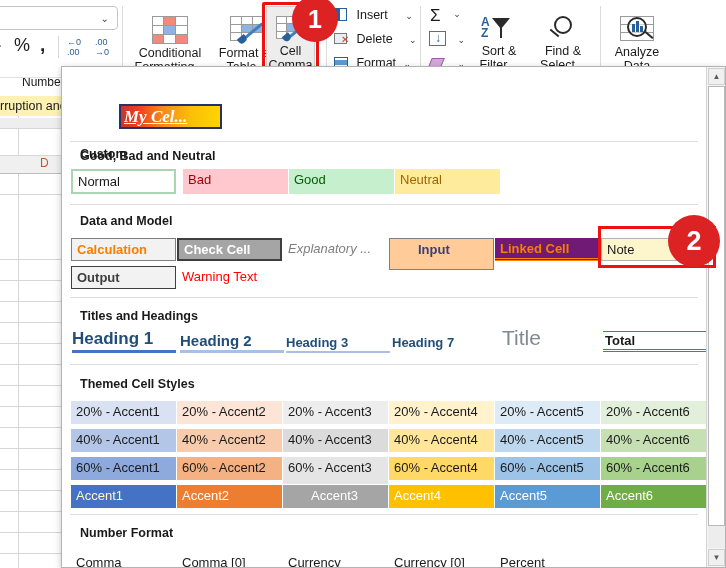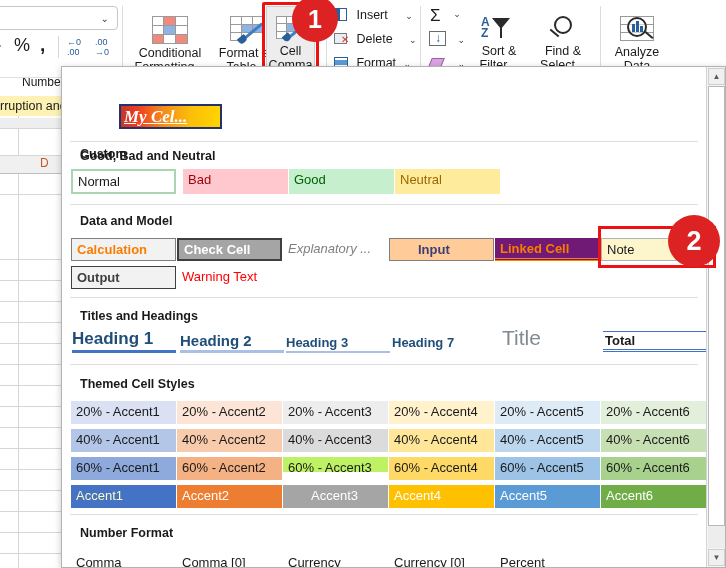--- a/index.html
+++ b/index.html
@@ -368,21 +368,21 @@
       <div class="style-tile" style="left:9px;   top:102px; width:105px; height:25px; background:#ffffff; border:2px solid #a9d5b2;">Normal</div>
       <div class="style-tile" style="left:121px; top:102px; width:105px; height:25px; background:#ffc7ce; color:#9c0006;">Bad</div>
       <div class="style-tile" style="left:227px; top:102px; width:105px; height:25px; background:#c6efce; color:#006100;">Good</div>
       <div class="style-tile" style="left:333px; top:102px; width:105px; height:25px; background:#ffeb9c; color:#9c6500;">Neutral</div>
       <div class="sec-rule" style="top:137px;"></div>
 
       <div class="sec-title" style="left:18px; top:147px;">Data and Model</div>
       <div class="style-tile" style="left:9px;   top:171px; width:105px; height:23px; background:#f2f2f2; border:1px solid #7f7f7f; color:#fa7d00; font-weight:bold;">Calculation</div>
       <div class="style-tile" style="left:115px; top:171px; width:105px; height:23px; background:#a5a5a5; border:2px solid #3f3f3f; color:#ffffff; font-weight:bold; line-height:19px;">Check Cell</div>
       <div class="style-tile" style="left:221px; top:171px; width:105px; height:23px; background:#ffffff; color:#7f7f7f; font-style:italic;">Explanatory ...</div>
-      <div class="style-tile" style="left:327px; top:171px; width:105px; height:23px; background:#ffcc99; border:1px solid #7f7f7f; color:#3f3f76; font-weight:bold;padding-left:28px;">Input</div>
+      <div class="style-tile" style="left:327px; top:171px; width:105px; height:32px; background:#ffcc99; border:1px solid #7f7f7f; color:#3f3f76; font-weight:bold;padding-left:28px;">Input</div>
       <div class="style-tile" style="left:433px; top:171px; width:105px; height:23px; background:#701a75; color:#fa7d00; font-weight:bold; border-bottom:3px double #ff8001;">Linked Cell</div>
       <div class="style-tile" style="left:539px; top:171px; width:105px; height:23px; background:#fdf6cd; border:1px solid #b2b2b2;">Note</div>
       <div class="style-tile" style="left:9px;   top:199px; width:105px; height:23px; background:#f2f2f2; border:1px solid #3f3f3f; color:#3f3f3f; font-weight:bold;">Output</div>
       <div class="style-tile" style="left:115px; top:199px; width:105px; height:23px; background:#ffffff; color:#ff0000;">Warning Text</div>
       <div class="sec-rule" style="top:230px;"></div>
 
       <div class="sec-title" style="left:18px; top:242px;">Titles and Headings</div>
       <div class="hstyle h1s" style="left:10px; top:262px; width:104px;">Heading 1</div>
       <div class="hstyle h2s" style="left:118px; top:265px; width:104px;">Heading 2</div>
       <div class="hstyle h3s" style="left:224px; top:268px; width:104px;">Heading 3</div>
@@ -402,21 +402,21 @@
 
       <div class="style-tile" style="left:9px;   top:362px; width:105px; height:23px; background:#b4c6e7;">40% - Accent1</div>
       <div class="style-tile" style="left:115px; top:362px; width:105px; height:23px; background:#f8cbad;">40% - Accent2</div>
       <div class="style-tile" style="left:221px; top:362px; width:105px; height:23px; background:#dbdbdb;">40% - Accent3</div>
       <div class="style-tile" style="left:327px; top:362px; width:105px; height:23px; background:#ffe699;">40% - Accent4</div>
       <div class="style-tile" style="left:433px; top:362px; width:105px; height:23px; background:#bdd7ee;">40% - Accent5</div>
       <div class="style-tile" style="left:539px; top:362px; width:105px; height:23px; background:#c6e0b4;">40% - Accent6</div>
 
       <div class="style-tile" style="left:9px;   top:390px; width:105px; height:23px; background:#8ea9db;">60% - Accent1</div>
       <div class="style-tile" style="left:115px; top:390px; width:105px; height:23px; background:#f4b183;">60% - Accent2</div>
-      <div class="style-tile" style="left:221px; top:390px; width:105px; height:15px; background:#bef264;">60% - Accent3</div>
+      <div class="style-tile" style="left:221px; top:390px; width:105px; height:27px; background:#e5e5e5;">60% - Accent3</div>
       <div class="style-tile" style="left:327px; top:390px; width:105px; height:23px; background:#ffd966;">60% - Accent4</div>
       <div class="style-tile" style="left:433px; top:390px; width:105px; height:23px; background:#9dc3e6;">60% - Accent5</div>
       <div class="style-tile" style="left:539px; top:390px; width:105px; height:23px; background:#a9d18e;">60% - Accent6</div>
 
       <div class="style-tile" style="left:9px;   top:418px; width:105px; height:23px; background:#4472c4; color:#fef9c3;">Accent1</div>
       <div class="style-tile" style="left:115px; top:418px; width:105px; height:23px; background:#ed7d31; color:#ffffff;">Accent2</div>
       <div class="style-tile" style="left:221px; top:418px; width:105px; height:23px; background:#a5a5a5; color:#ffffff;padding-left:28px;">Accent3</div>
       <div class="style-tile" style="left:327px; top:418px; width:105px; height:23px; background:#ffc000; color:#ffffff;">Accent4</div>
       <div class="style-tile" style="left:433px; top:418px; width:105px; height:23px; background:#5b9bd5; color:#ffffff;">Accent5</div>
       <div class="style-tile" style="left:539px; top:418px; width:105px; height:23px; background:#70ad47; color:#ffffff;">Accent6</div>

